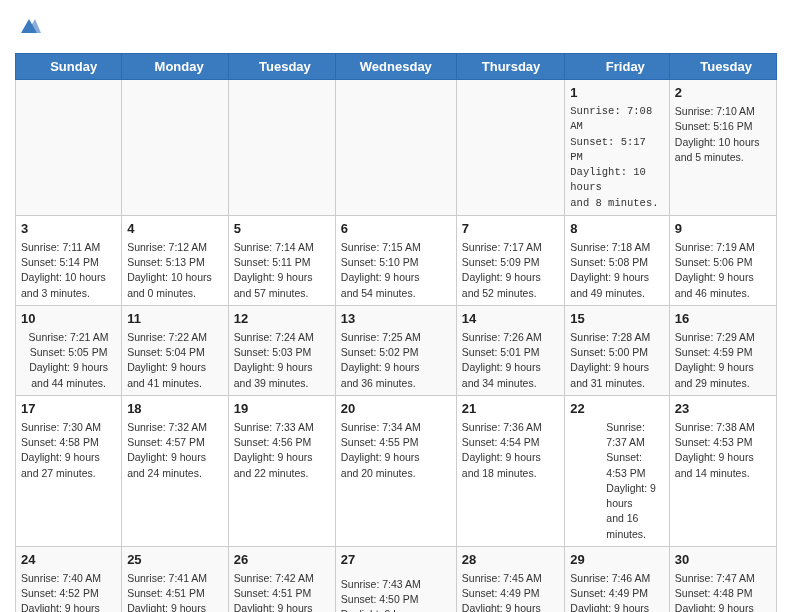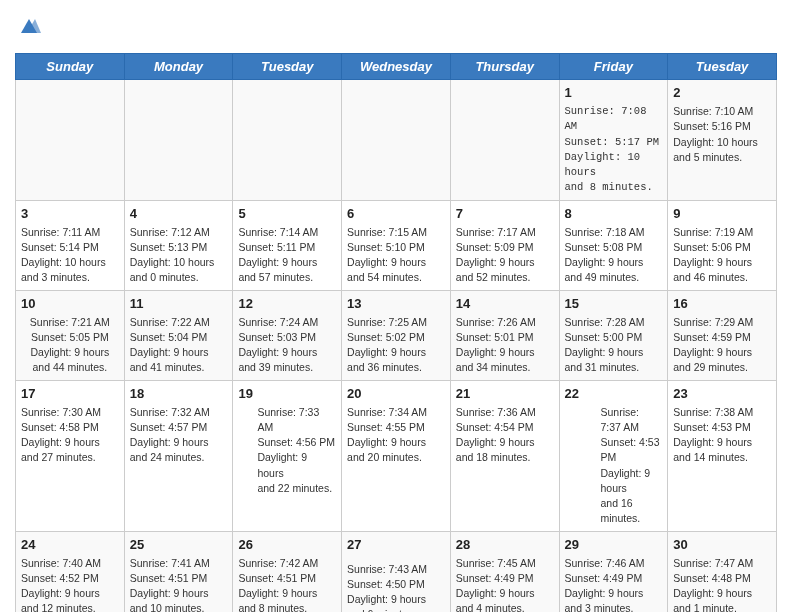--- a/index.html
+++ b/index.html
@@ -51,25 +51,24 @@
       color: #555;
     }
     .calendar {
       width: 100%;
       border-collapse: collapse;
       border: 1px solid #ccc;
     }
     .calendar th {
       background-color: #3a7abf;
       color: white;
-      text-align: center;
-      padding: 5px 6px;
+      text-align: right;
+      padding: 5px 24px;
       font-size: 13px;
       border: 1px solid #2a6aaf;
-      font-style: italic;
     }
     .calendar td {
       vertical-align: top;
       border: 1px solid #ccc;
       padding: 4px 5px;
       width: calc(100% / 7);
       min-height: 80px;
       font-size: 11px;
       line-height: 1.4;
       background: #fff;
@@ -262,21 +261,21 @@
         </td>
         <td>
           <div class="day-number">18</div>
           <div class="day-info" style="white-space: pre-line;">Sunrise: 7:32 AM
 Sunset: 4:57 PM
 Daylight: 9 hours
 and 24 minutes.</div>
         </td>
         <td>
           <div class="day-number">19</div>
-          <div class="day-info" style="white-space: pre-line; margin-left: 19px;">Sunrise: 7:33 AM
+          <div class="day-info" style="white-space: pre-line;">Sunrise: 7:33 AM
 Sunset: 4:56 PM
 Daylight: 9 hours
 and 22 minutes.</div>
         </td>
         <td>
           <div class="day-number">20</div>
           <div class="day-info" style="white-space: pre-line;">Sunrise: 7:34 AM
 Sunset: 4:55 PM
 Daylight: 9 hours
 and 20 minutes.</div>

